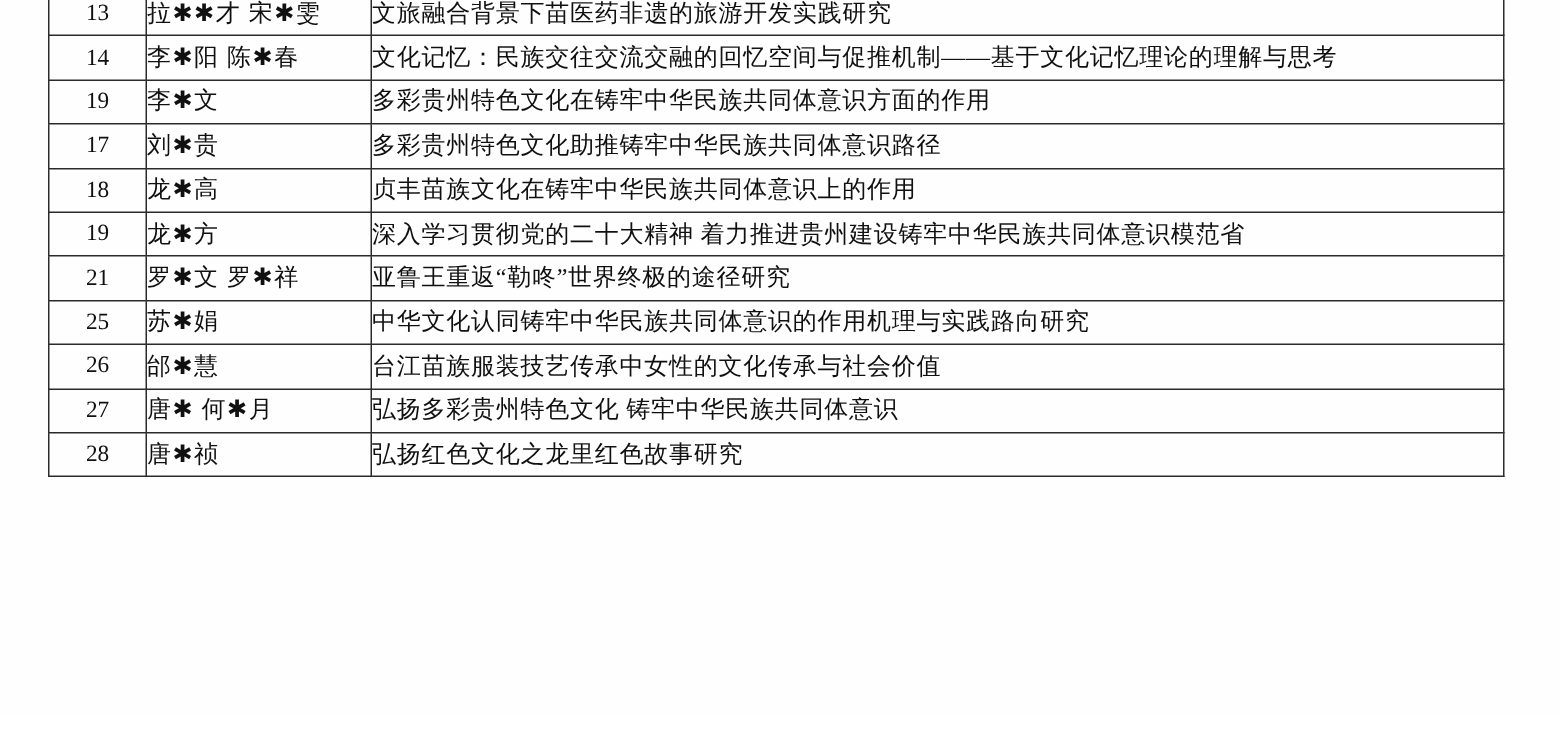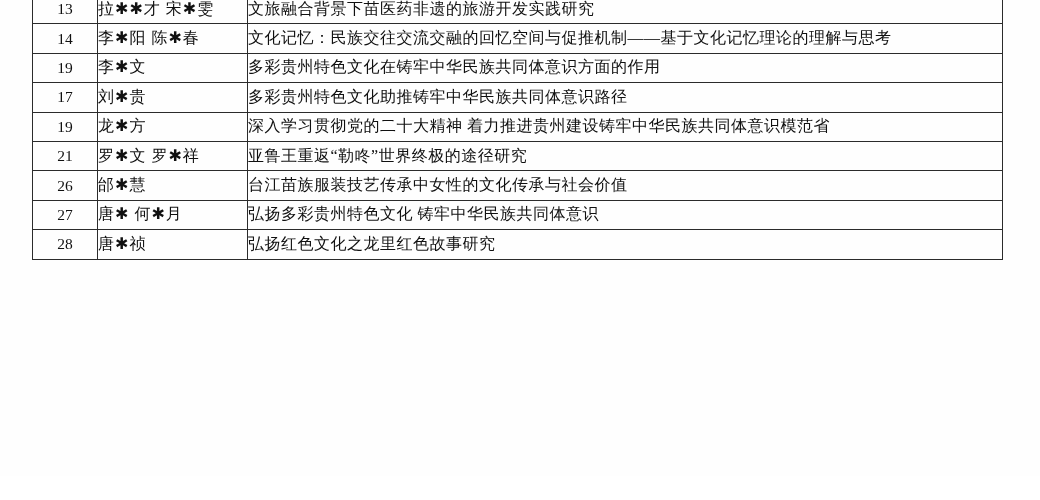--- a/index.html
+++ b/index.html
@@ -77,28 +77,38 @@
           <td class="col-no">19</td>
           <td class="col-name">李✱文</td>
           <td class="col-title">多彩贵州特色文化在铸牢中华民族共同体意识方面的作用</td>
         </tr>
         <tr>
           <td class="col-no">17</td>
           <td class="col-name">刘✱贵</td>
           <td class="col-title">多彩贵州特色文化助推铸牢中华民族共同体意识路径</td>
         </tr>
         <tr>
+          <td class="col-no">18</td>
+          <td class="col-name">龙✱高</td>
+          <td class="col-title">贞丰苗族文化在铸牢中华民族共同体意识上的作用</td>
+        </tr>
+        <tr>
           <td class="col-no">19</td>
           <td class="col-name">龙✱方</td>
           <td class="col-title">深入学习贯彻党的二十大精神 着力推进贵州建设铸牢中华民族共同体意识模范省</td>
         </tr>
         <tr>
           <td class="col-no">21</td>
           <td class="col-name">罗✱文 罗✱祥</td>
           <td class="col-title">亚鲁王重返“勒咚”世界终极的途径研究</td>
+        </tr>
+        <tr>
+          <td class="col-no">25</td>
+          <td class="col-name">苏✱娟</td>
+          <td class="col-title">中华文化认同铸牢中华民族共同体意识的作用机理与实践路向研究</td>
         </tr>
         <tr>
           <td class="col-no">26</td>
           <td class="col-name">邰✱慧</td>
           <td class="col-title">台江苗族服装技艺传承中女性的文化传承与社会价值</td>
         </tr>
         <tr>
           <td class="col-no">27</td>
           <td class="col-name">唐✱ 何✱月</td>
           <td class="col-title">弘扬多彩贵州特色文化 铸牢中华民族共同体意识</td>

